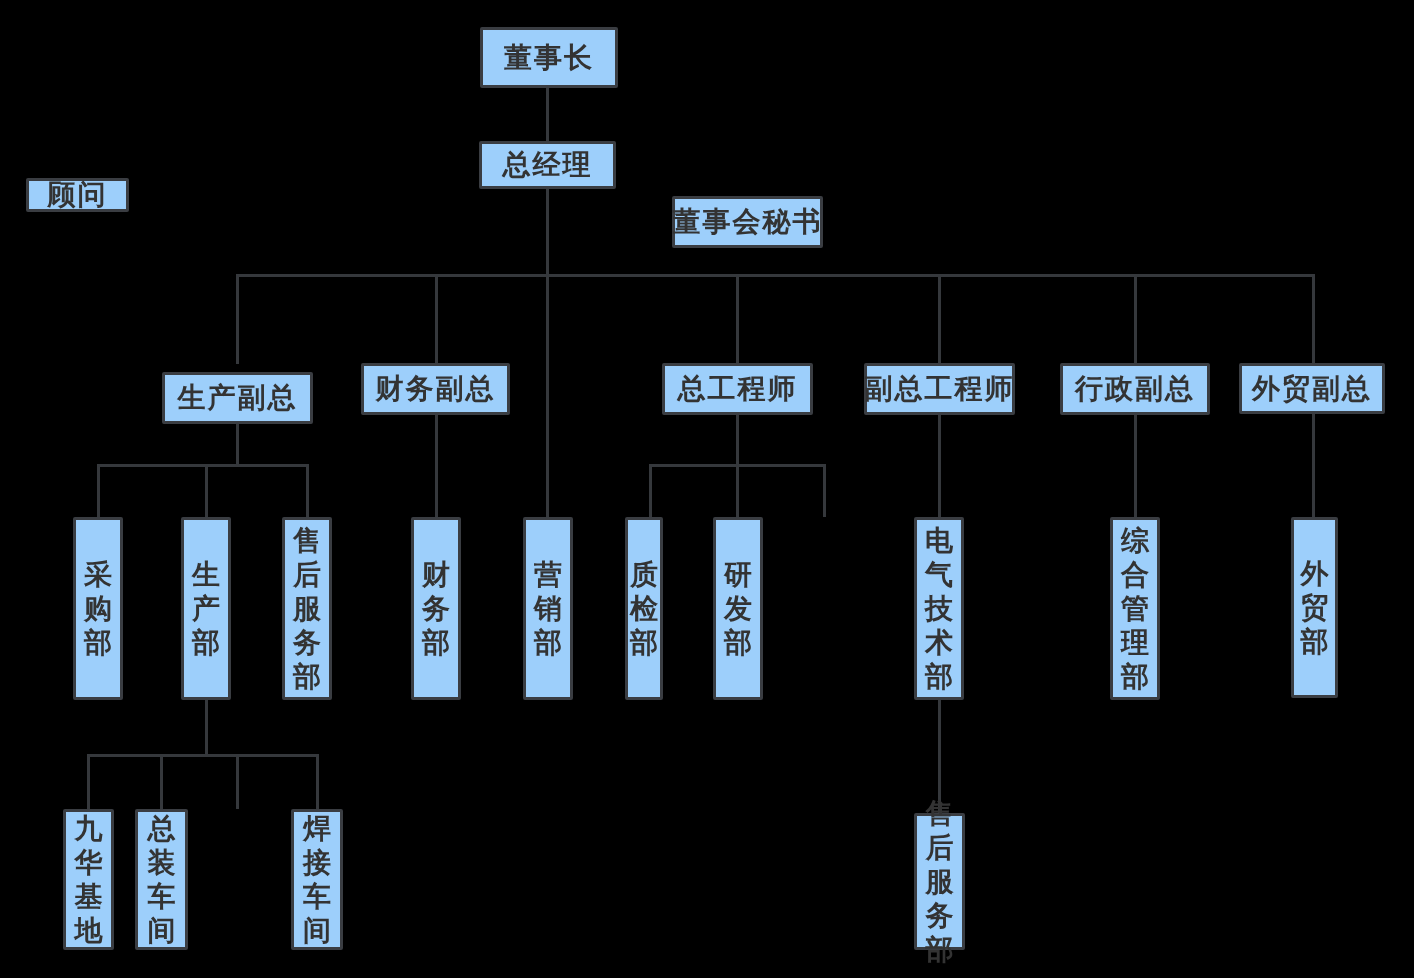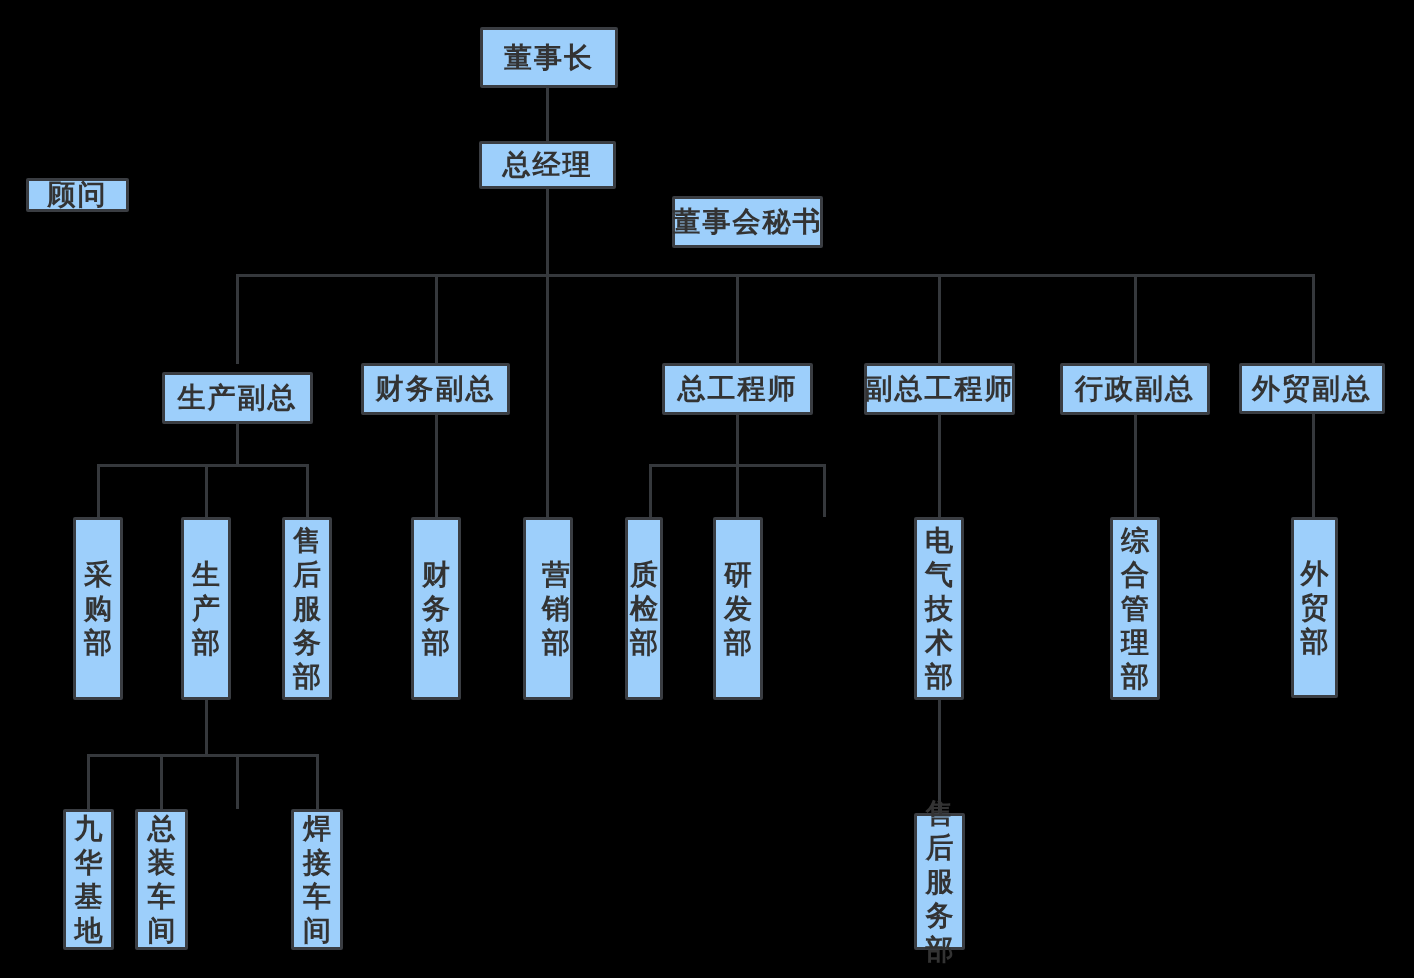--- a/index.html
+++ b/index.html
@@ -117,21 +117,21 @@
     </div>
     <div class="node v" style="left: 181px; top: 517px; width: 50px; height: 183px; background: rgb(157, 207, 251); border-color: rgb(58, 61, 66); color: rgb(51, 51, 51);">
       <span>生产部</span>
     </div>
     <div class="node v" style="left: 282px; top: 517px; width: 50px; height: 183px; background: rgb(157, 207, 251); border-color: rgb(58, 61, 66); color: rgb(51, 51, 51);">
       <span>售后服务部</span>
     </div>
     <div class="node v" style="left: 411px; top: 517px; width: 50px; height: 183px; background: rgb(157, 207, 251); border-color: rgb(58, 61, 66); color: rgb(51, 51, 51);">
       <span>财务部</span>
     </div>
-    <div class="node v" style="left: 523px; top: 517px; width: 50px; height: 183px; background: rgb(157, 207, 251); border-color: rgb(58, 61, 66); color: rgb(51, 51, 51); text-align: right;">
+    <div class="node v" style="left: 523px; top: 517px; width: 50px; height: 183px; background: rgb(157, 207, 251); border-color: rgb(58, 61, 66); color: rgb(51, 51, 51);">
       <span>营销部</span>
     </div>
     <div class="node v" style="left: 625px; top: 517px; width: 38px; height: 183px; background: rgb(157, 207, 251); border-color: rgb(58, 61, 66); color: rgb(51, 51, 51);">
       <span>质检部</span>
     </div>
     <div class="node v" style="left: 713px; top: 517px; width: 50px; height: 183px; background: rgb(157, 207, 251); border-color: rgb(58, 61, 66); color: rgb(51, 51, 51);">
       <span>研发部</span>
     </div>
     <div class="node v" style="left: 914px; top: 517px; width: 50px; height: 183px; background: rgb(157, 207, 251); border-color: rgb(58, 61, 66); color: rgb(51, 51, 51);">
       <span>电气技术部</span>

